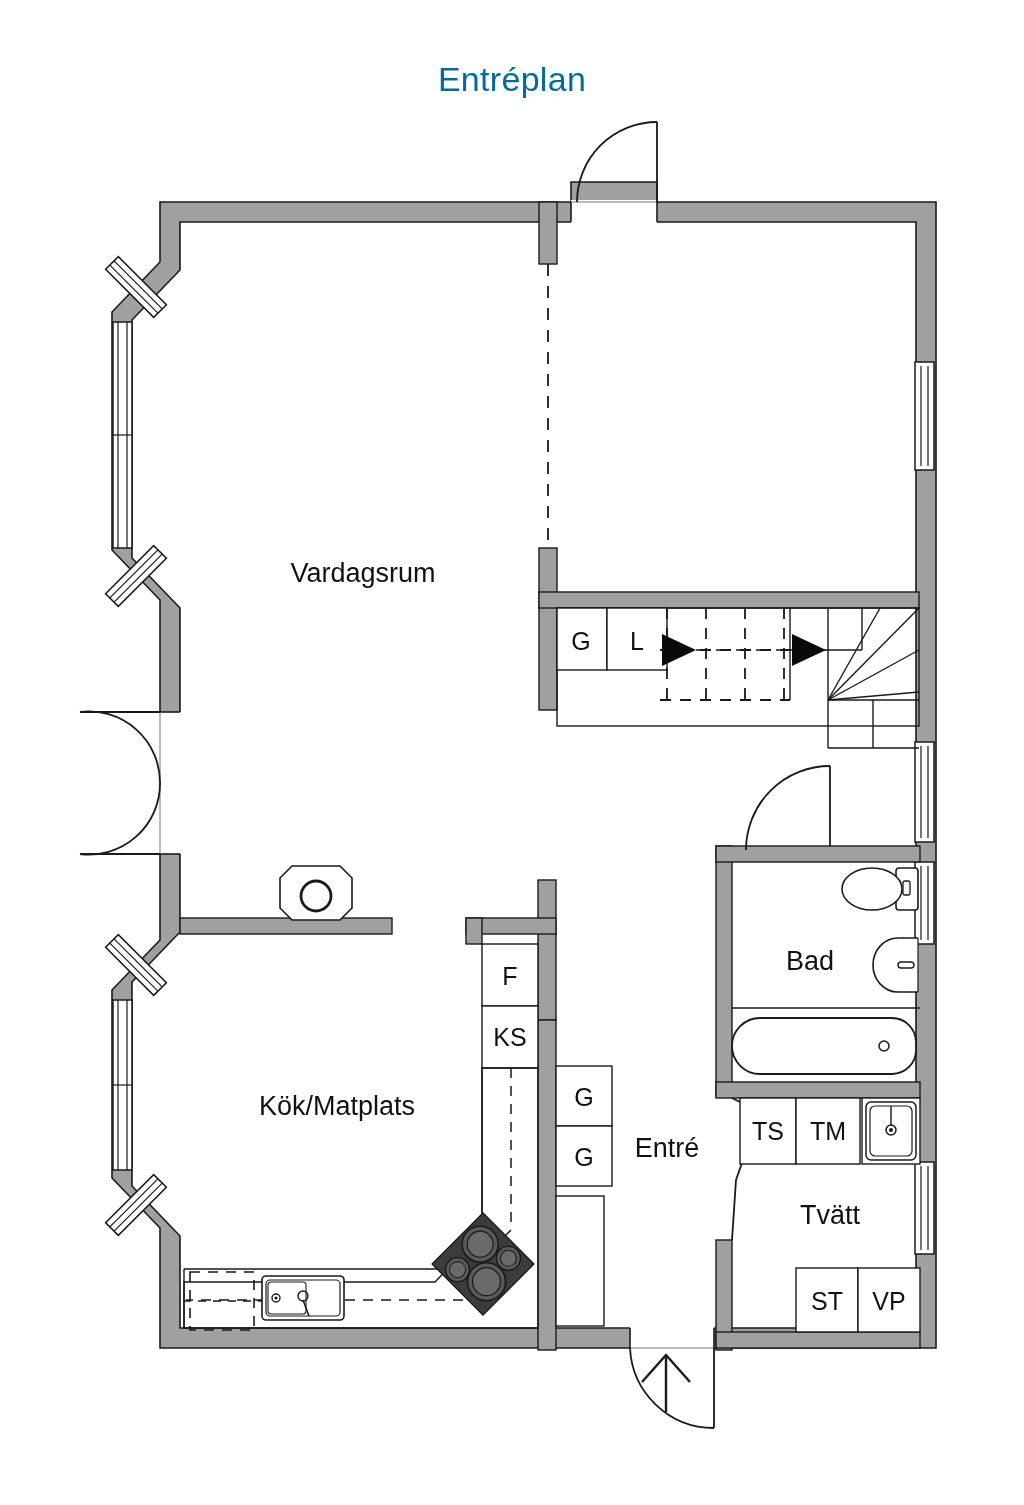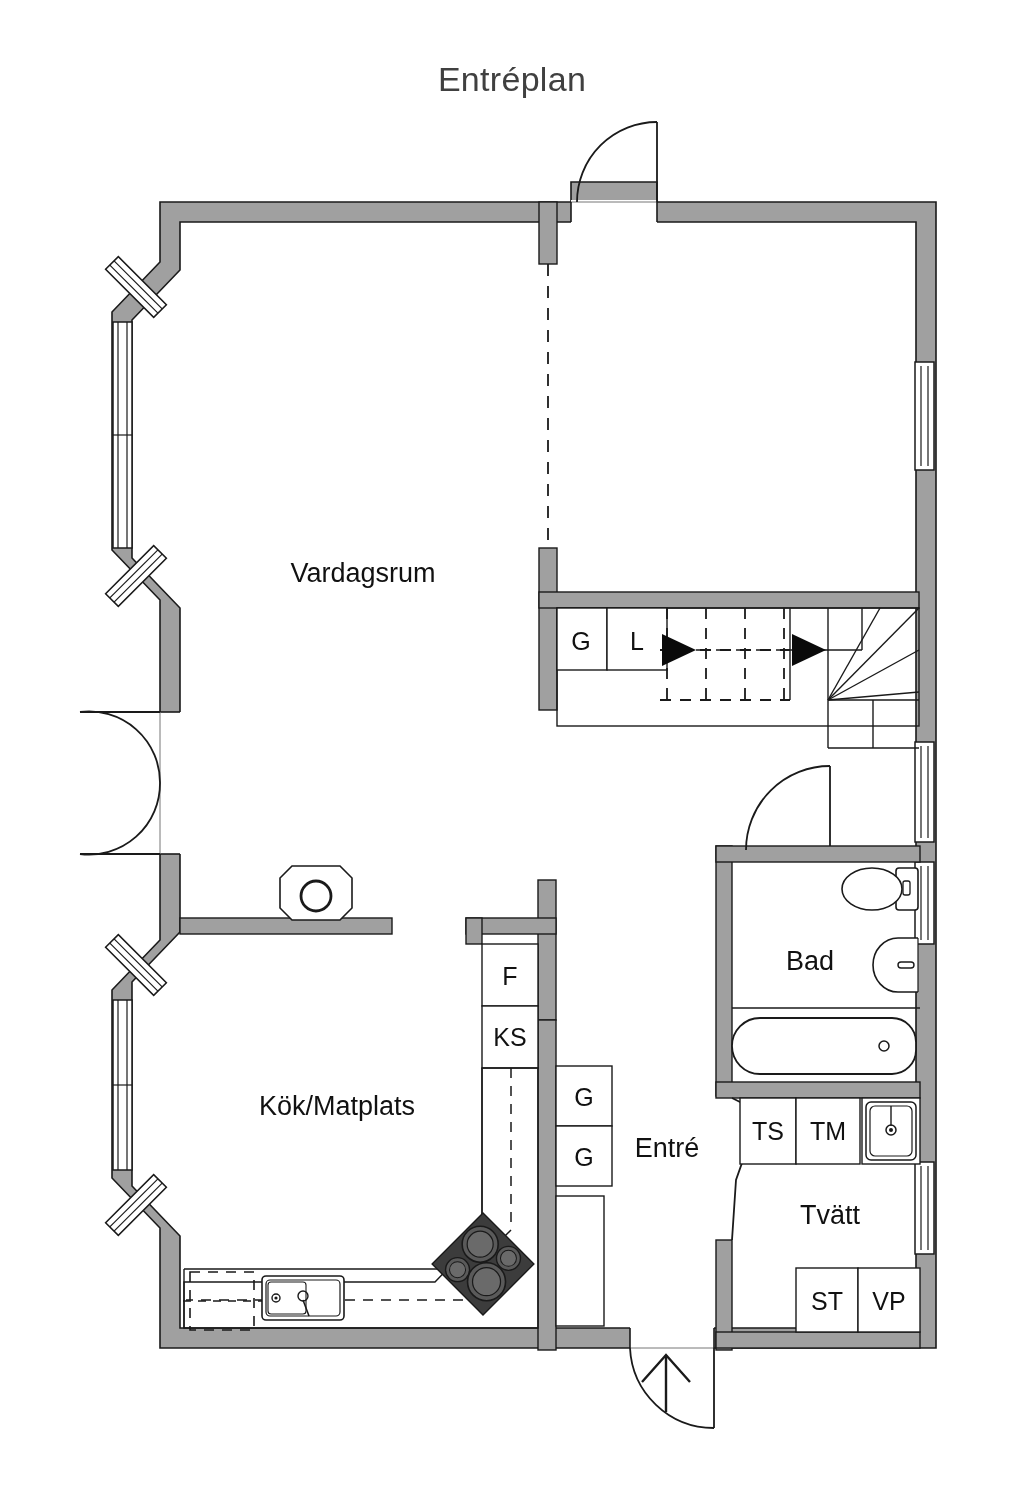--- a/index.html
+++ b/index.html
@@ -21,21 +21,21 @@
     background: #ffffff;
   }
   #floorplan-title {
     position: absolute;
     left: 0;
     top: 60px;
     width: 1024px;
     text-align: center;
     font-size: 34px;
     font-weight: 400;
-    color: #404040;
+    color: #0369a1;
     letter-spacing: 0.3px;
   }
   svg#floorplan-svg {
     position: absolute;
     left: 0;
     top: 0;
     width: 1024px;
     height: 1505px;
     display: block;
   }

